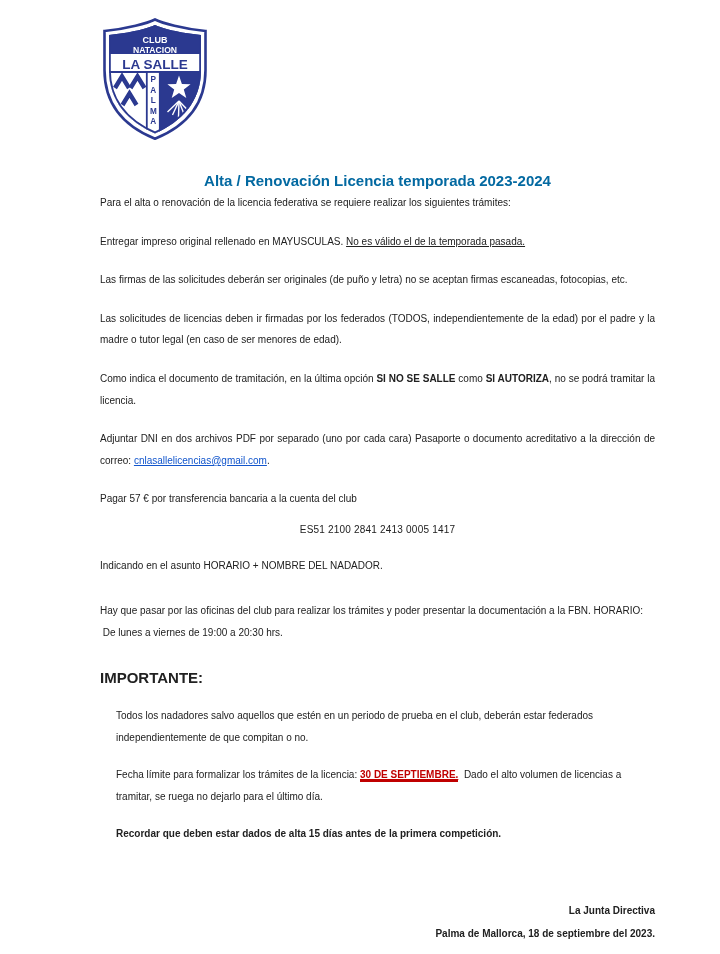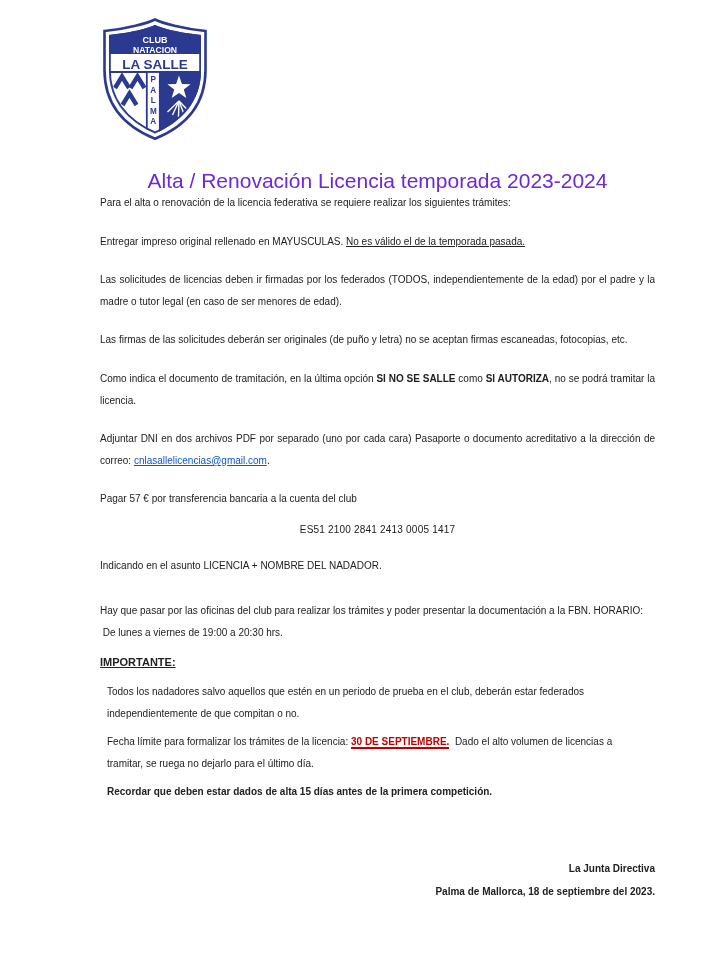--- a/index.html
+++ b/index.html
@@ -7,42 +7,42 @@
     position:relative;
     width:720px; height:954px;
     background:#fff;
     font-family:"Liberation Sans", sans-serif;
     color:#212121;
     overflow:hidden;
   }
   .content { padding:18px 65px 0 100px; }
   .logo { display:block; width:110px; height:122px; }
   .title {
-    margin:30px 0 0; font-size:21px; font-weight:normal;
-    text-align:center; line-height:22px; color:#6d28d9;
+    margin:30px 0 0; font-size:15px; font-weight:bold;
+    text-align:center; line-height:22px; color:#0369a1;
   }
   .intro { margin:19px 0 0; }
   p { font-size:10px; line-height:21.6px; }
   .intro, .para, .iban, .subject, .office, .imp-head, .footer p { margin:0; }
   #procedures { margin-top:14px; }
   #procedures .para { margin:17px 0 4px; }
   .just { text-align:justify; }
   .seg-normal { font-weight:normal; }
   .seg-bold { font-weight:bold; }
   .seg-underline { text-decoration:underline; }
   .seg-reddate {
     color:var(--alert-red,#C00000); font-weight:bold;
-    border-bottom:2px solid var(--alert-red,#C00000); padding-bottom:0px;
+    border-bottom:2px solid var(--alert-red,#C00000); padding-bottom:0px;text-decoration:underline;
   }
   a.email { color:var(--link-blue,#1155CC); cursor:pointer; }
   .iban { margin-top:9px; text-align:center; letter-spacing:0.2px; }
   .subject { margin-top:14px; }
   .office { margin-top:24px; }
-  .imp-head { margin-top:9px; font-weight:bold; font-size:11px; line-height:21.6px;text-decoration:underline; }
-  #important-paras p { margin:7px; }
+  .imp-head { margin-top:24px; font-weight:bold; font-size:15px; line-height:21.6px; }
+  #important-paras p { margin:16px; }
   .footer { margin-top:55px; text-align:right;font-weight:bold; }
   .footer p + p { margin-top:2px; }
 </style>
 </head>
 <body>
 
 <div class="page">
   <div class="content">
 
     <svg class="logo" viewBox="0 0 110 122" aria-hidden="true">
@@ -97,30 +97,30 @@
           <text x="53.3" y="106.4">A</text>
         </g>
     </svg>
 
     <h1 class="title">Alta / Renovación Licencia temporada 2023-2024</h1>
 
     <p class="intro">Para el alta o renovación de la licencia federativa se requiere realizar los siguientes trámites:</p>
 
     <div id="procedures">
         <p class="para just"><span class="seg-normal">Entregar impreso original rellenado en MAYUSCULAS. </span><span class="seg-underline">No es válido el de la temporada pasada.</span></p>
+        <p class="para just"><span class="seg-normal">Las firmas de las solicitudes deberán ser originales (de puño y letra) no se aceptan firmas escaneadas, fotocopias, etc.</span></p>
         <p class="para just"><span class="seg-normal">Las solicitudes de licencias deben ir firmadas por los federados (TODOS, independientemente de la edad) por el padre y la madre o tutor legal (en caso de ser menores de edad).</span></p>
-        <p class="para just"><span class="seg-normal">Las firmas de las solicitudes deberán ser originales (de puño y letra) no se aceptan firmas escaneadas, fotocopias, etc.</span></p>
         <p class="para just"><span class="seg-normal">Como indica el documento de tramitación, en la última opción </span><span class="seg-bold">SI NO SE SALLE</span><span class="seg-normal"> como </span><span class="seg-bold">SI AUTORIZA</span><span class="seg-normal">, no se podrá tramitar la licencia.</span></p>
         <p class="para just"><span class="seg-normal">Adjuntar DNI en dos archivos PDF por separado (uno por cada cara) Pasaporte o documento acreditativo a la dirección de correo: </span><a class="email" href="#">cnlasallelicencias@gmail.com</a><span class="seg-normal">.</span></p>
         <p class="para"><span class="seg-normal">Pagar 57 € por transferencia bancaria a la cuenta del club</span></p>
       </div>
 
     <p class="iban">ES51 2100 2841 2413 0005 1417</p>
 
-    <p class="subject">Indicando en el asunto LICENCIA + NOMBRE DEL NADADOR.</p>
+    <p class="subject">Indicando en el asunto HORARIO + NOMBRE DEL NADADOR.</p>
 
     <p class="office">Hay que pasar por las oficinas del club para realizar los trámites y poder presentar la documentación a la FBN. HORARIO: &nbsp;De lunes a viernes de 19:00 a 20:30 hrs.</p>
 
     <p class="imp-head">IMPORTANTE:</p>
 
     <div id="important-paras">
         <p class="para"><span class="seg-normal">Todos los nadadores salvo aquellos que estén en un periodo de prueba en el club, deberán estar federados independientemente de que compitan o no.</span></p>
         <p class="para"><span class="seg-normal">Fecha límite para formalizar los trámites de la licencia: </span><span class="seg-reddate">30 DE SEPTIEMBRE.</span><span class="seg-normal">&nbsp; Dado el alto volumen de licencias a tramitar, se ruega no dejarlo para el último día.</span></p>
         <p class="para"><span class="seg-bold">Recordar que deben estar dados de alta 15 días antes de la primera competición.</span></p>
       </div>

